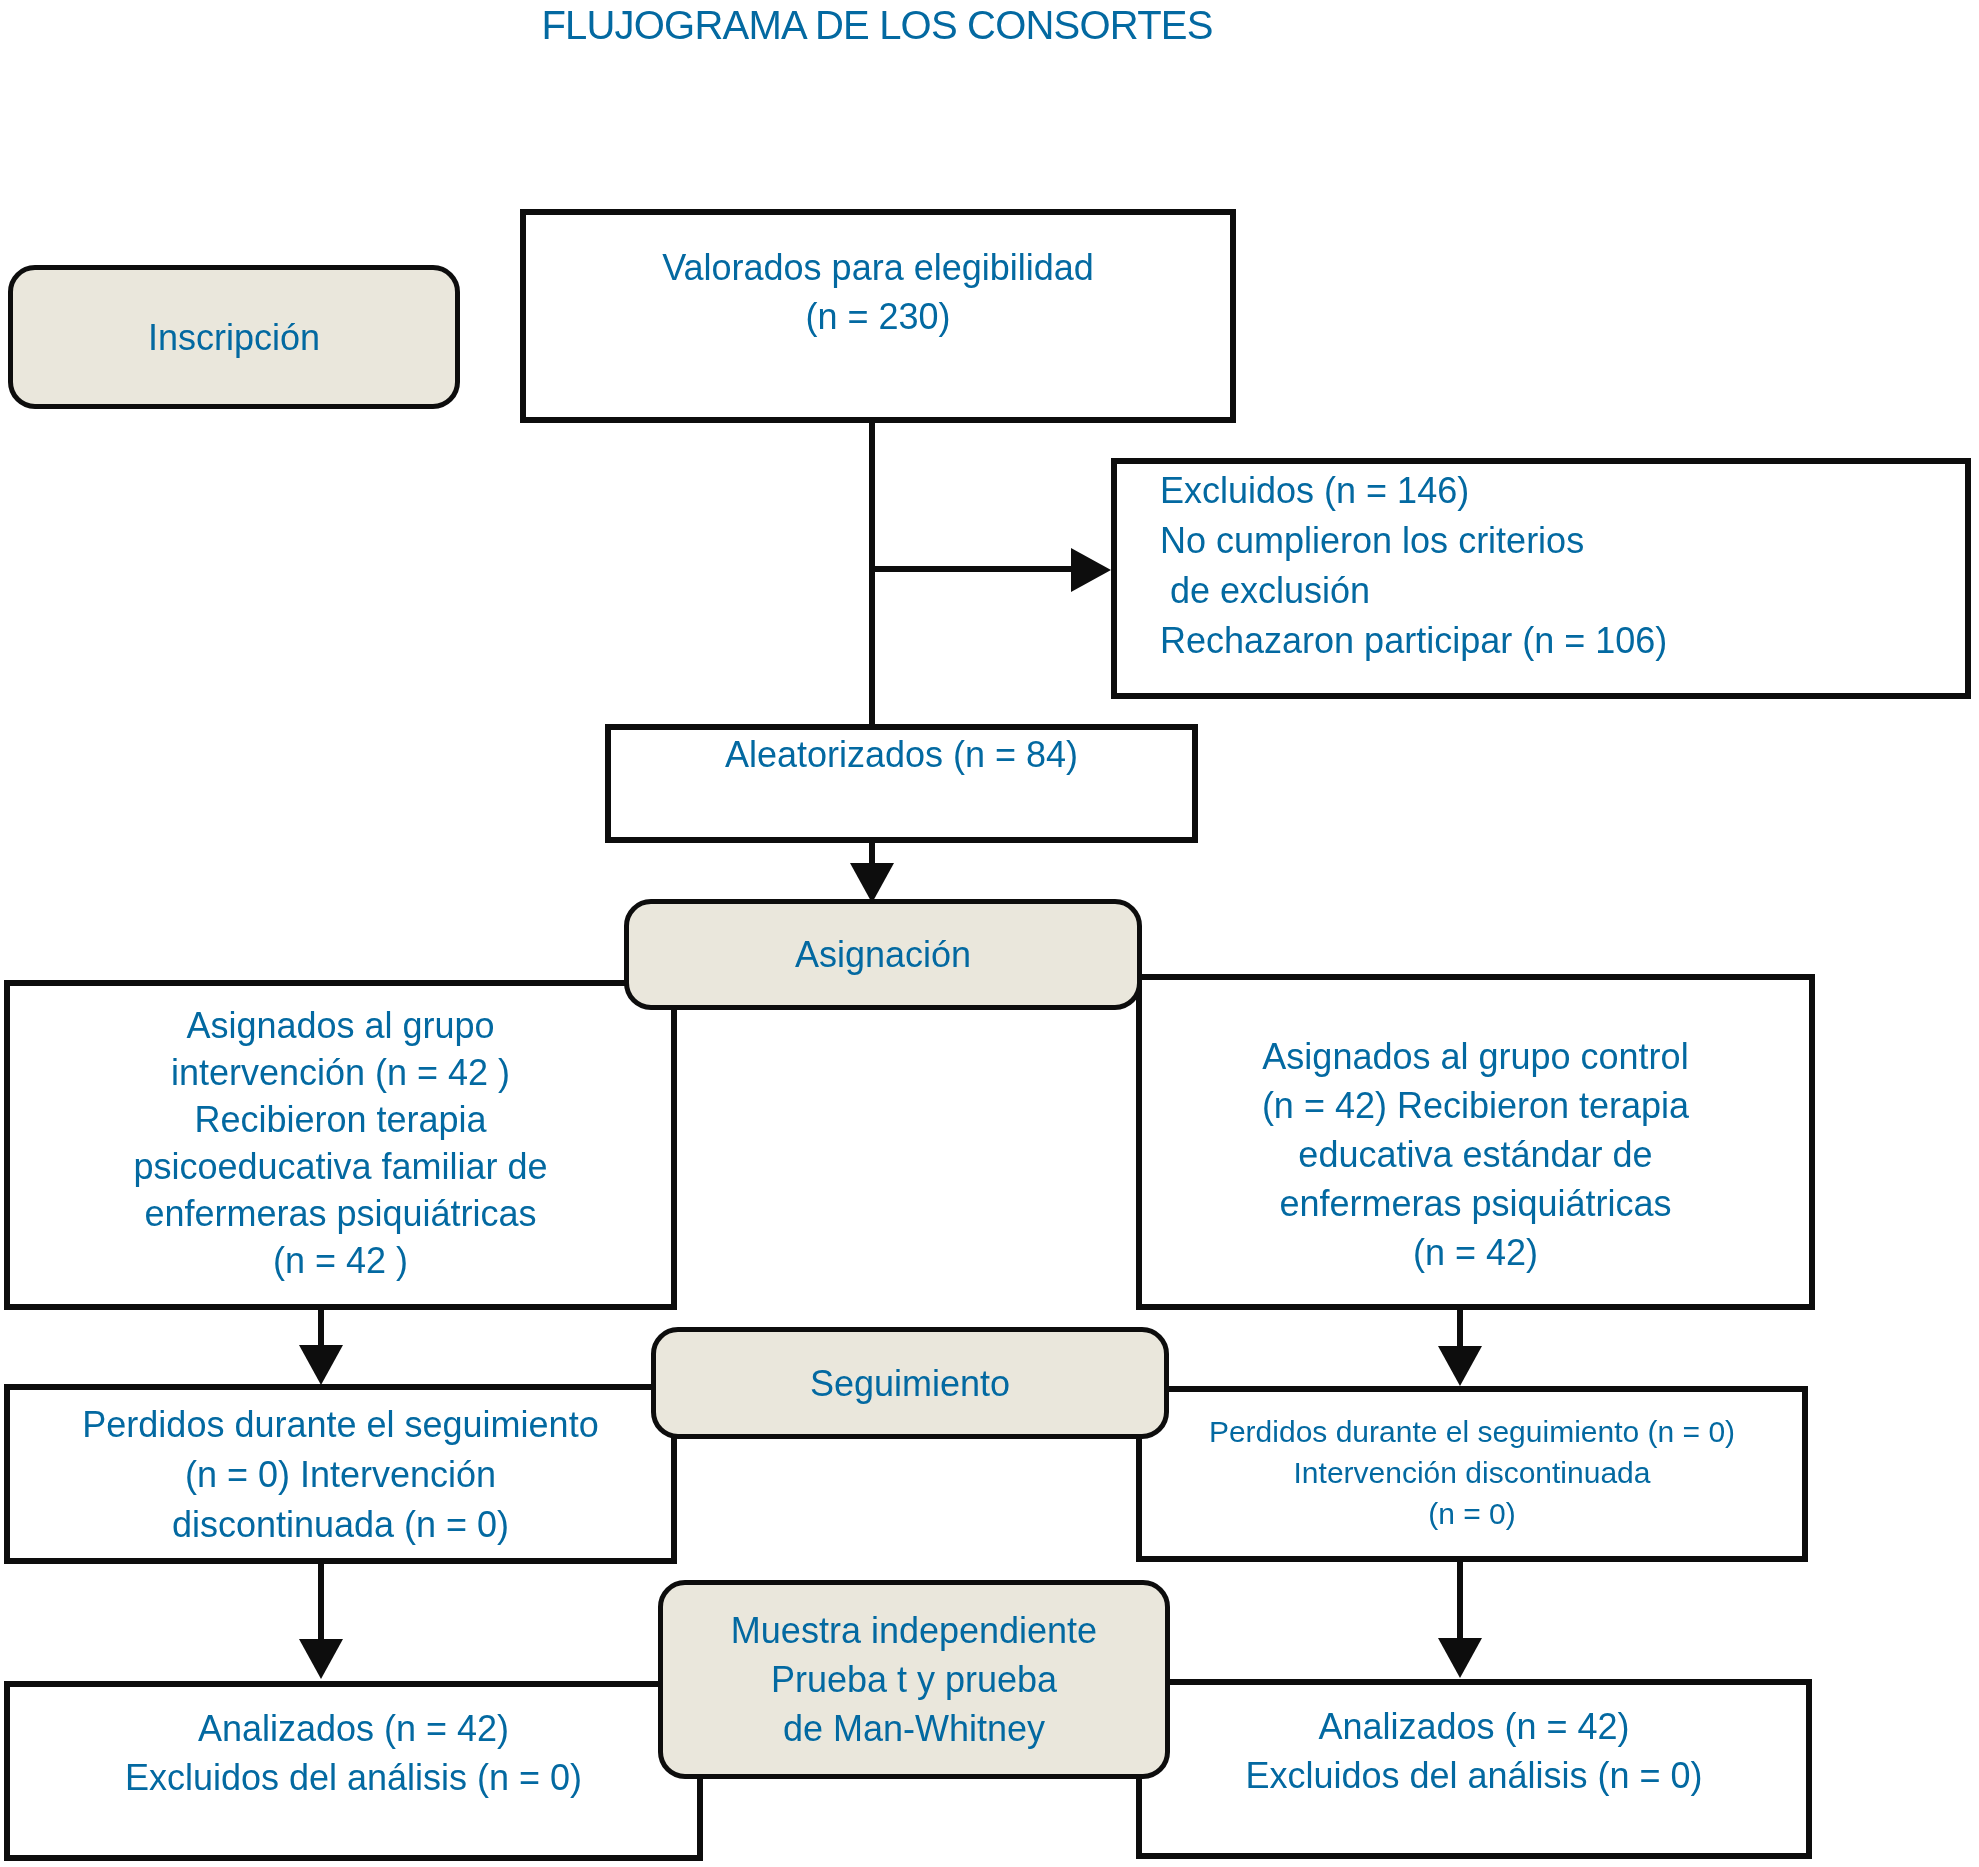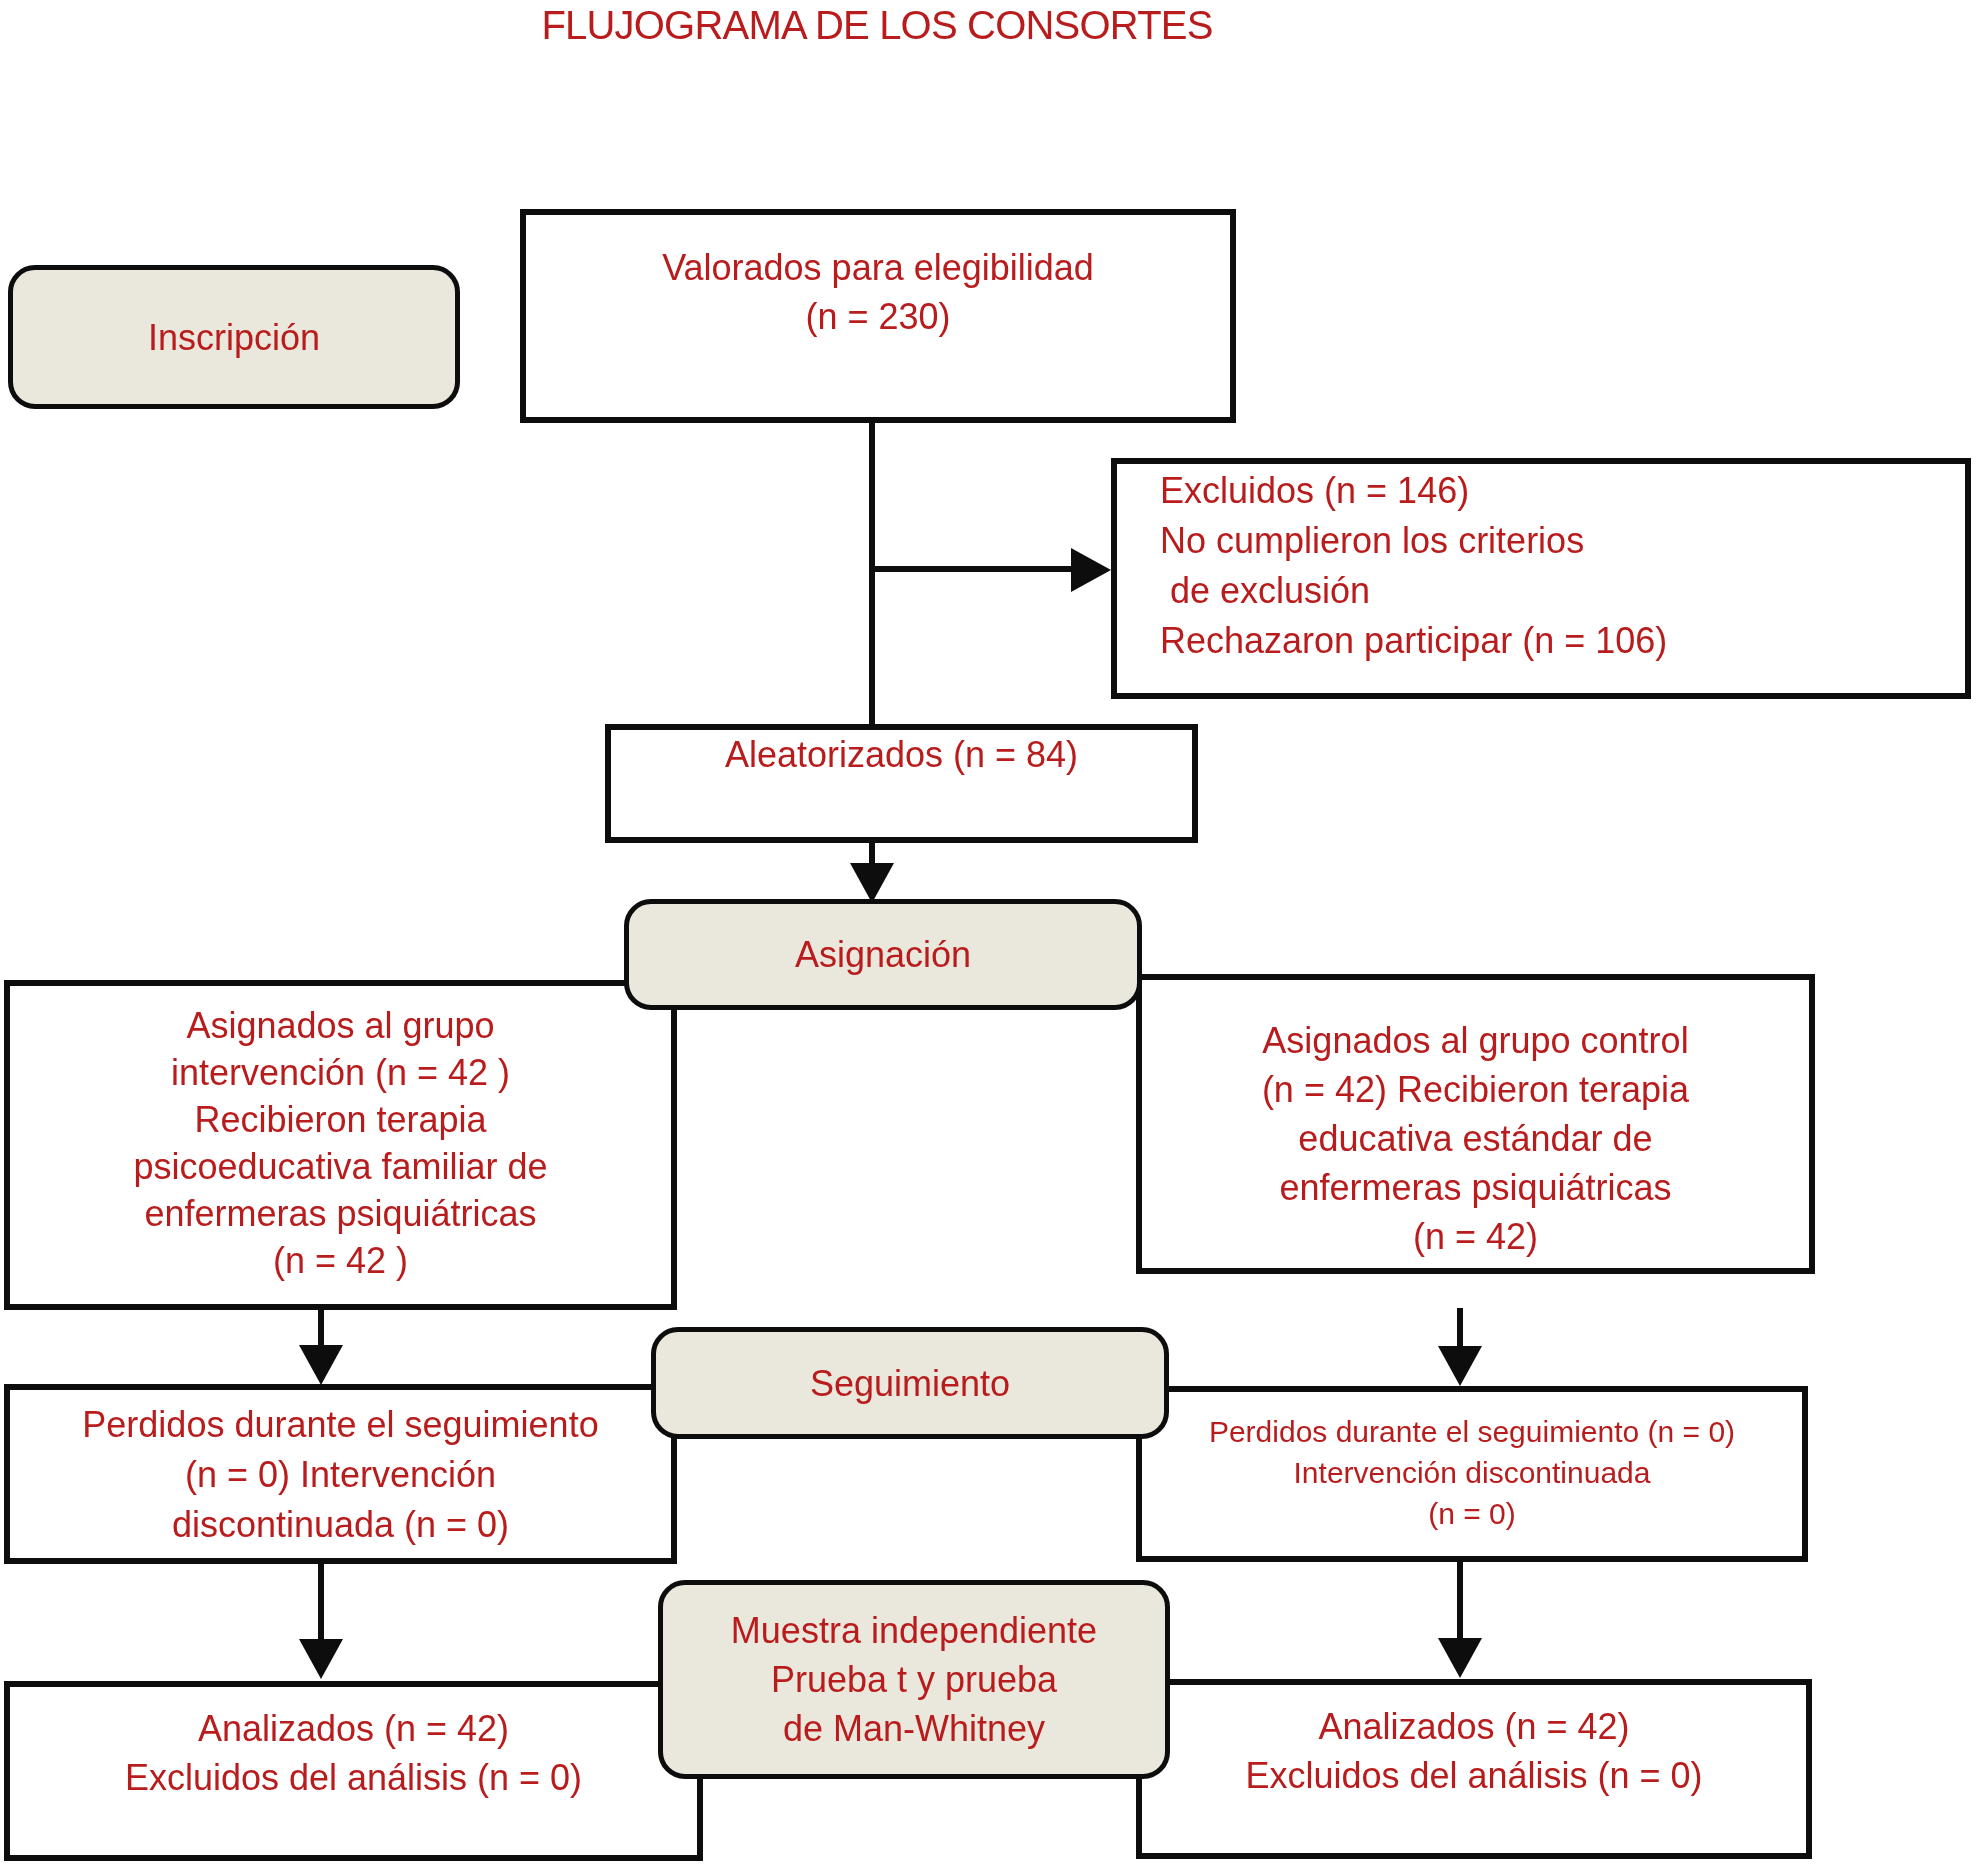--- a/index.html
+++ b/index.html
@@ -2,21 +2,21 @@
 <html style="font-size:12.6px"><head>
 <meta charset="utf-8">
 <style>
   html, body { margin: 0; padding: 0; background: #ffffff; }
   .canvas {
     position: relative;
     width: 1979px;
     height: 1867px;
     background: #ffffff;
     font-family: "Liberation Sans", "DejaVu Sans", sans-serif;
-    color: #b91c1c;
+    color: #0369a1;
     overflow: hidden;
   }
   .title {
     position: absolute;
     left: 0; top: 3.2px; width: 1754px;
     text-align: center;
     font-size: 40px;
     letter-spacing: -0.8px;
     white-space: nowrap;
   }
@@ -67,21 +67,21 @@
   
   #inscripcion { left: 8px;  top: 265px;  width: 452px; height: 144px; }
   #valorados   { left: 520px; top: 209px;  width: 716px; height: 214px; padding-top: 28.4px; }
   #excluidos   { left: 1111px; top: 458px; width: 860px; height: 241px;
                  justify-content: flex-start; padding: 2px 0 0 43px; }
   #excluidos .box-text { text-align: left; line-height: 50px; }
   #aleatorizados { left: 605px; top: 724px; width: 593px; height: 119px; align-items: flex-start; }
   #asignacion  { left: 624px; top: 899px; width: 518px; height: 111px; }
   #grupo-intervencion { left: 4px; top: 980px; width: 673px; height: 330px; padding-top: 16px; }
   #grupo-intervencion .box-text { line-height: 47px; }
-  #grupo-control { left: 1136px; top: 974px; width: 679px; height: 300px; padding-top: 36px; }
+  #grupo-control { left: 1136px; top: 974px; width: 679px; height: 336px; padding-top: 52px; }
   #seguimiento { left: 651px; top: 1327px; width: 518px; height: 112px; }
   #perdidos-intervencion { left: 4px; top: 1384px; width: 673px; height: 180px; padding-top: 9.5px; }
   #perdidos-intervencion .box-text { line-height: 50px; }
   #perdidos-control { left: 1136px; top: 1386px; width: 672px; height: 176px; padding-top: 19px; }
   #perdidos-control .box-text { font-size: 30px; line-height: 41px; }
   #muestra { left: 658px; top: 1580px; width: 512px; height: 199px; }
   #muestra .box-text { line-height: 49px; }
   #analizados-intervencion { left: 4px; top: 1681px; width: 699px; height: 180px; padding-top: 17.4px; }
   #analizados-control { left: 1136px; top: 1679px; width: 676px; height: 180px; padding-top: 17.4px; }
 

